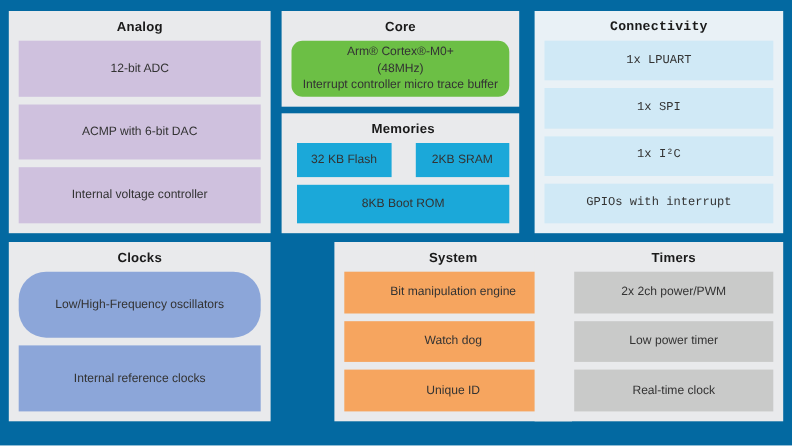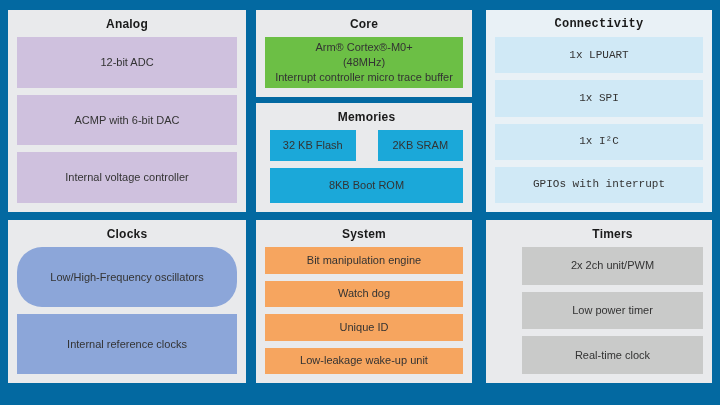--- a/index.html
+++ b/index.html
@@ -74,21 +74,21 @@
     <div class="blocks">
       <div class="block" style="background: rgb(207, 193, 222);">12-bit ADC</div>
       <div class="block" style="background: rgb(207, 193, 222);">ACMP with 6-bit DAC</div>
       <div class="block" style="background: rgb(207, 193, 222);">Internal voltage controller</div>
     </div>
   </section>
 
   <section class="panel" id="panel-core" style="background: rgb(233, 234, 236);">
     <div class="panel-title">Core</div>
     <div class="blocks">
-      <div class="block" style="background: rgb(108, 191, 69);">
+      <div class="block" style="background: rgb(108, 191, 69); border-radius: 10px;">
         <span>Arm® Cortex®-M0+</span>
         <span>(48MHz)</span>
         <span>Interrupt controller micro trace buffer</span>
       </div>
     </div>
   </section>
 
   <section class="panel" id="panel-memories" style="background: rgb(233, 234, 236); padding-left: 14px;">
     <div class="panel-title">Memories</div>
     <div class="blocks">
@@ -111,32 +111,31 @@
   </section>
 
   <section class="panel" id="panel-clocks" style="background: rgb(233, 234, 236);">
     <div class="panel-title">Clocks</div>
     <div class="blocks">
       <div class="block" style="background: rgb(140, 166, 217); border-radius: 25px;">Low/High-Frequency oscillators</div>
       <div class="block" style="background: rgb(140, 166, 217);">Internal reference clocks</div>
     </div>
   </section>
 
-  <section class="panel" id="panel-system" style="background: rgb(233, 234, 236);">
+  <section class="panel" id="panel-system" style="background: rgb(233, 234, 236); margin-left: 48px;">
     <div class="panel-title">System</div>
     <div class="blocks">
       <div class="block" style="background: rgb(246, 165, 95);">Bit manipulation engine</div>
       <div class="block" style="background: rgb(246, 165, 95);">Watch dog</div>
       <div class="block" style="background: rgb(246, 165, 95);">Unique ID</div>
-      <div class="block" style="background: rgb(246, 165, 95);">Low-leakage wake-up unit</div>
     </div>
   </section>
 
   <section class="panel" id="panel-timers" style="background: rgb(233, 234, 236);">
     <div class="panel-title">Timers</div>
     <div class="blocks">
-      <div class="block" style="background: rgb(201, 202, 201);">2x 2ch unit/PWM</div>
+      <div class="block" style="background: rgb(201, 202, 201);">2x 2ch power/PWM</div>
       <div class="block" style="background: rgb(201, 202, 201);">Low power timer</div>
       <div class="block" style="background: rgb(201, 202, 201);">Real-time clock</div>
     </div>
   </section>
 
 </div>
 
 </body></html>

